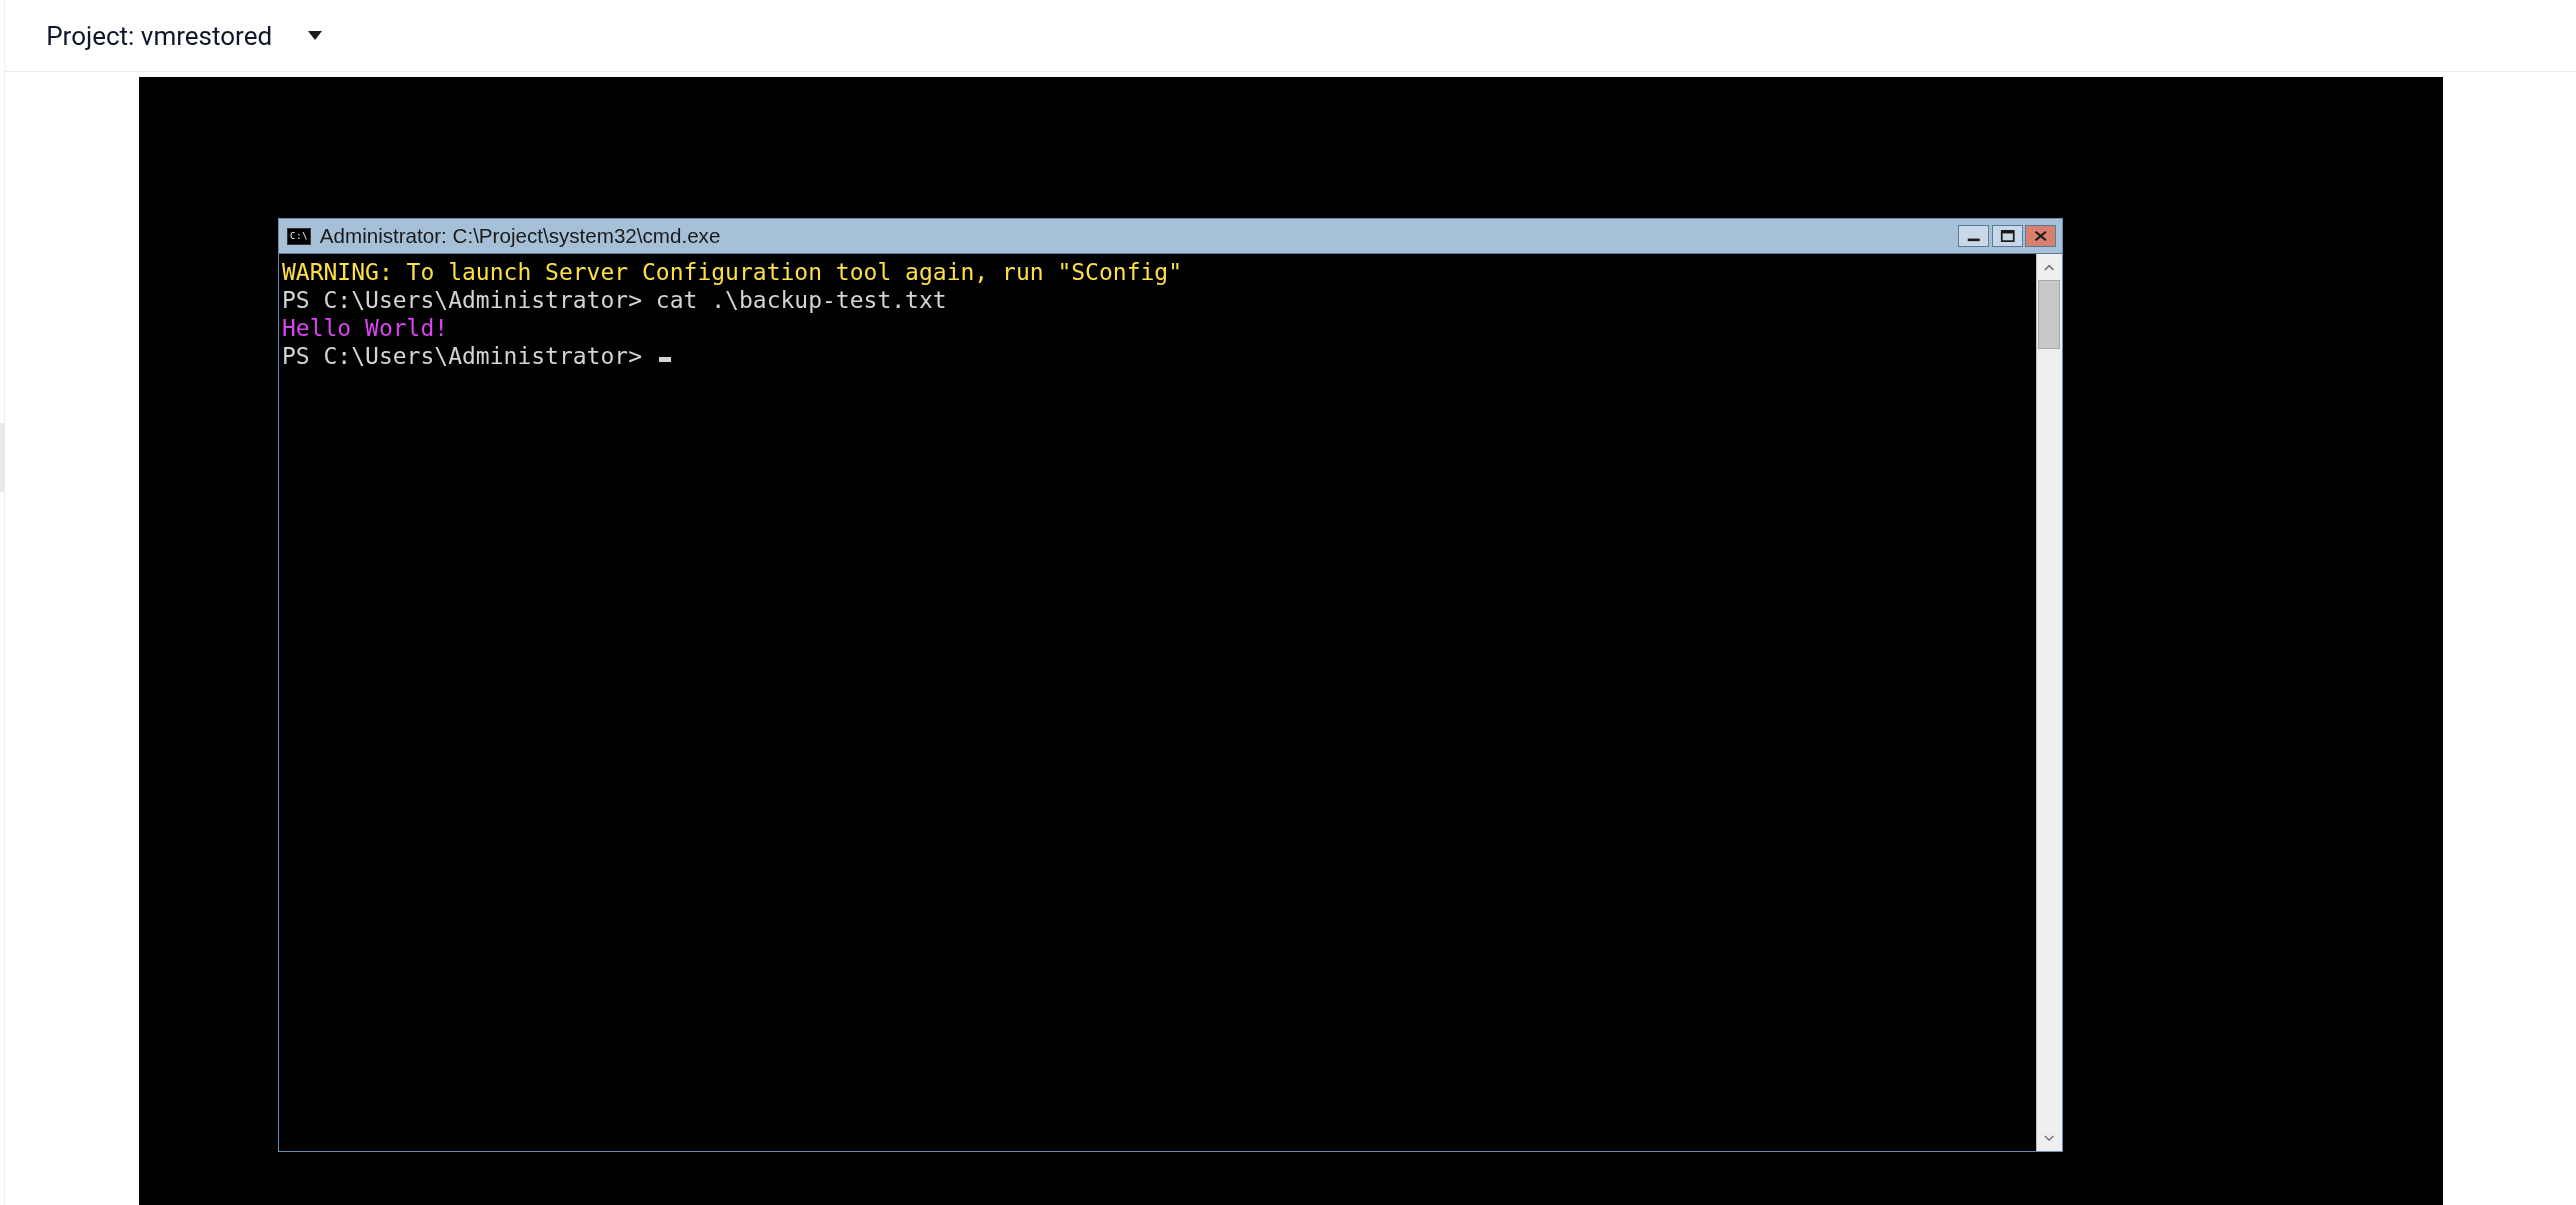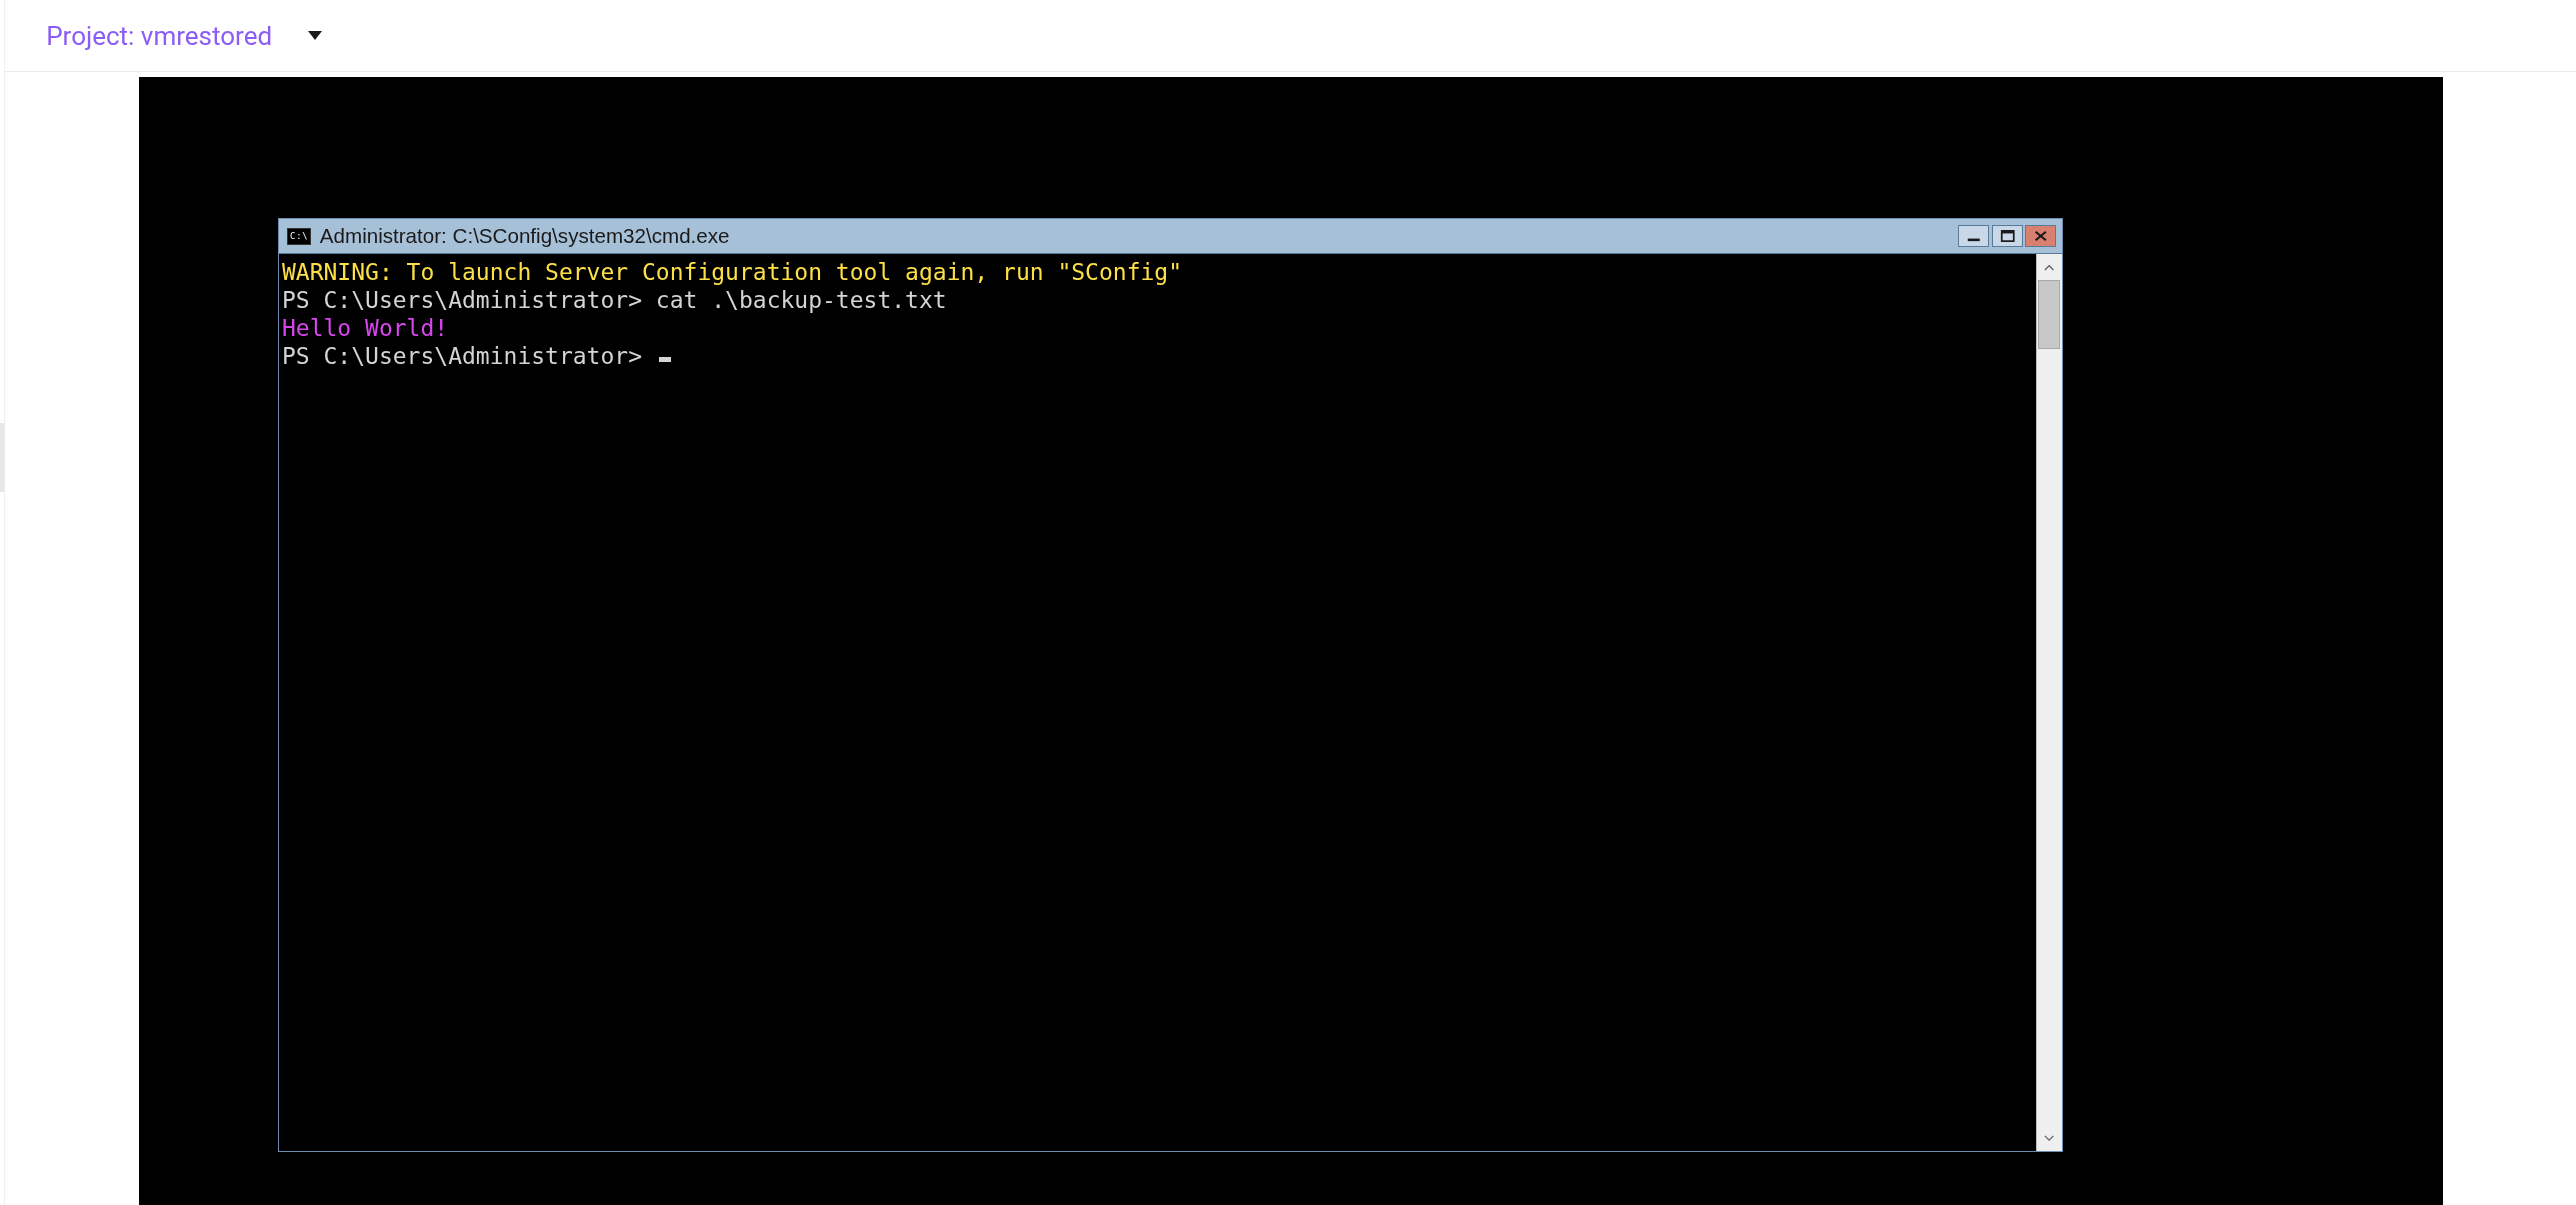--- a/index.html
+++ b/index.html
@@ -47,21 +47,21 @@
       display: flex;
       align-items: center;
       padding-left: 41px;
     }
 
     .project-selector {
       display: flex;
       align-items: center;
       gap: 36px;
       font-size: 26px;
-      color: #8b5cf6;
+      color: #0f172a;
       cursor: pointer;
     }
 
     .project-label {
       font-weight: 400;
     }
 
     .caret-down {
       width: 0;
       height: 0;
@@ -253,21 +253,21 @@
     <span class="caret-down"></span>
   </div>
 </div>
 
 <div class="viewer-area">
   <div class="vm-screen">
 
     <div class="cmd-window">
       <div class="titlebar">
         <div class="cmd-icon">C:\</div>
-        <div class="titlebar-text">Administrator: C:\SConfig\system32\cmd.exe</div>
+        <div class="titlebar-text">Administrator: C:\Project\system32\cmd.exe</div>
         <div class="window-buttons">
           <div class="win-btn min">
             <svg viewBox="0 0 18 14">
               <rect x="2" y="10" width="14" height="3" fill="#1a1a1a"></rect>
             </svg>
           </div>
           <div class="win-btn max">
             <svg viewBox="0 0 18 14">
               <rect x="2" y="1" width="14" height="12" fill="none" stroke="#1a1a1a" stroke-width="2"></rect>
               <rect x="2" y="1" width="14" height="3" fill="#1a1a1a"></rect>

